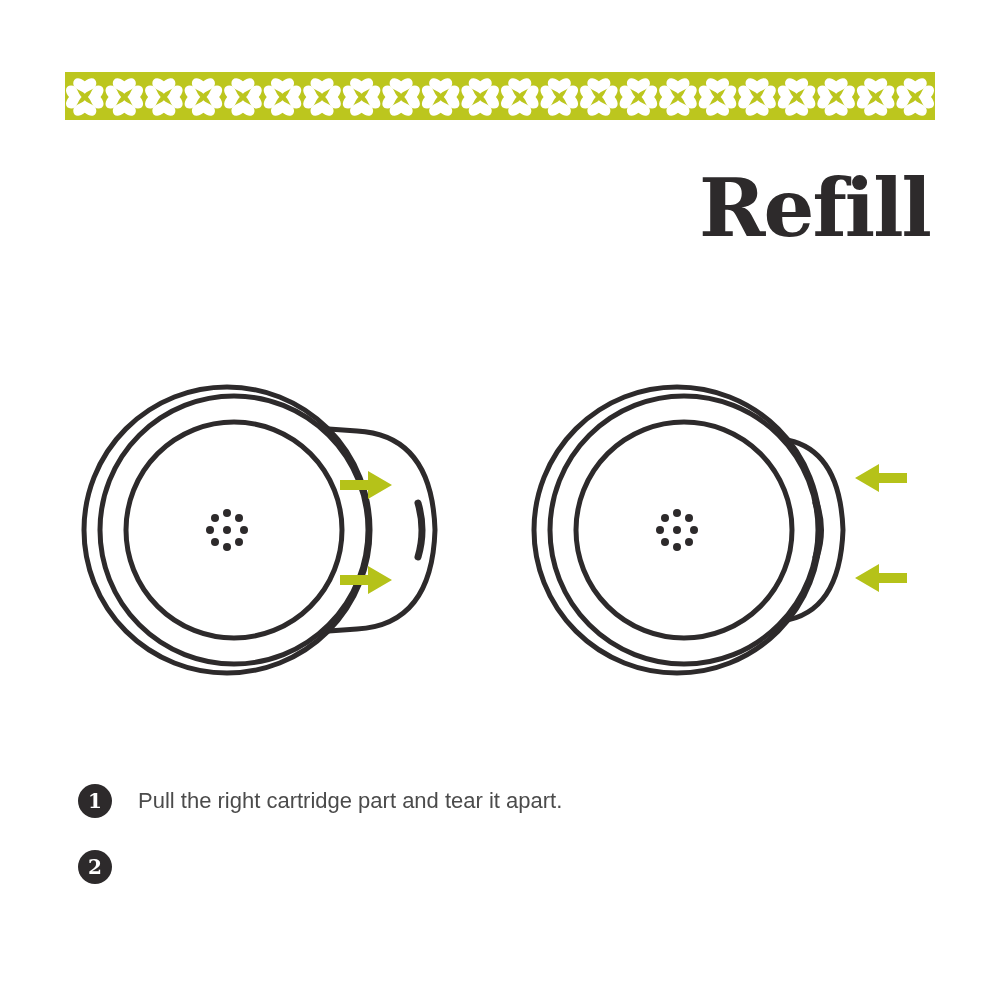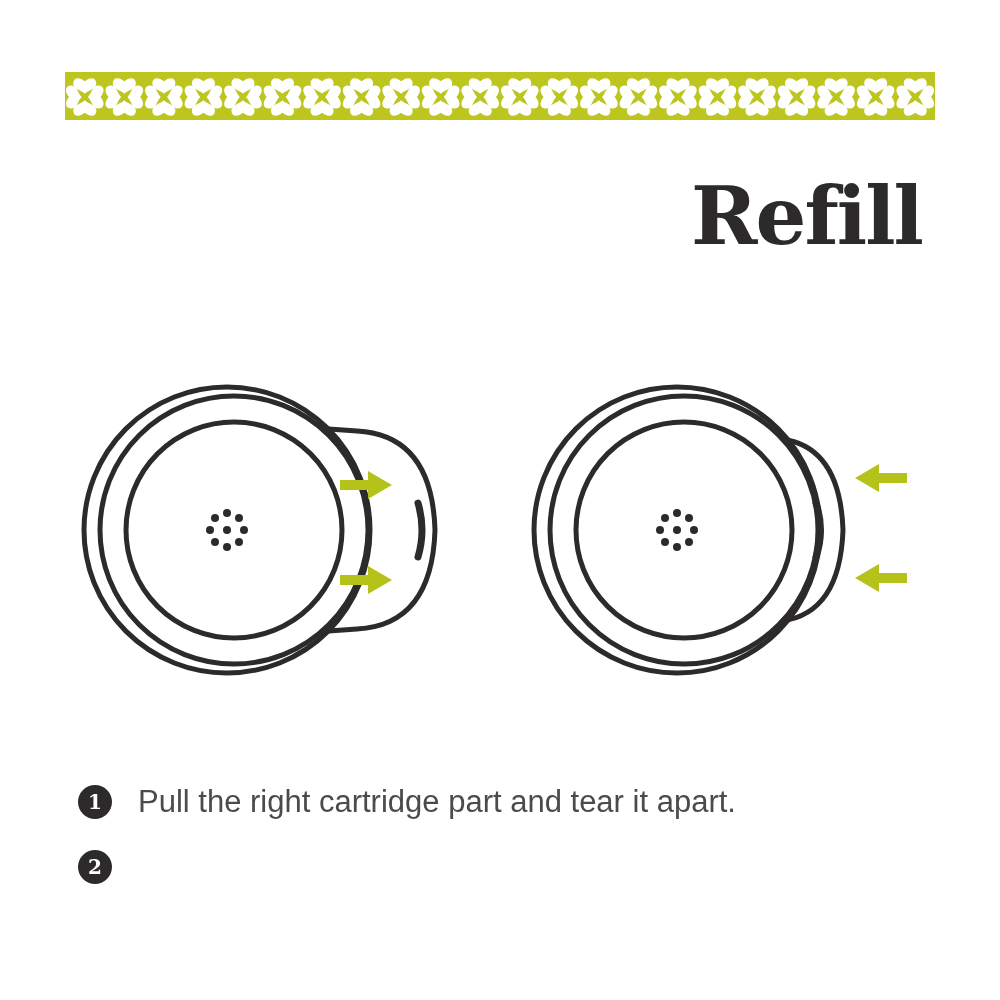--- a/index.html
+++ b/index.html
@@ -20,21 +20,21 @@
     font-family:"Liberation Sans",sans-serif;
   }
   .banner{
     position:absolute;left:65px;top:72px;
     width:870px;height:48px;
     background:var(--banner-green);
   }
   .banner svg{display:block;width:870px;height:48px;}
   .title{
     position:absolute;top:168px;right:70px;
-    margin:8px;
+    margin:0;
     font-family:"DejaVu Serif","Liberation Serif",serif;
     font-weight:bold;
     font-size:80px;
     letter-spacing:-2px;
     color:var(--ink);
     line-height:1;
   }
   .device{position:absolute;top:365px;}
   .device-left{left:32px;}
   .device-right{left:482px;}
@@ -53,21 +53,21 @@
   .badge{
     width:34px;height:34px;border-radius:50%;
     background:var(--badge-bg);
     color:var(--badge-number);
     display:flex;align-items:center;justify-content:center;
     font-family:"DejaVu Serif","Liberation Serif",serif;
     font-weight:bold;font-size:20px;
     flex:0 0 auto;
   }
   .step-text{
-    font-size:31px;
+    font-size:22px;
     color:var(--step-text);
     white-space:nowrap;
   }
 </style>
 </head>
 <body>
 
 <div class="page">
 
   <div class="banner">

